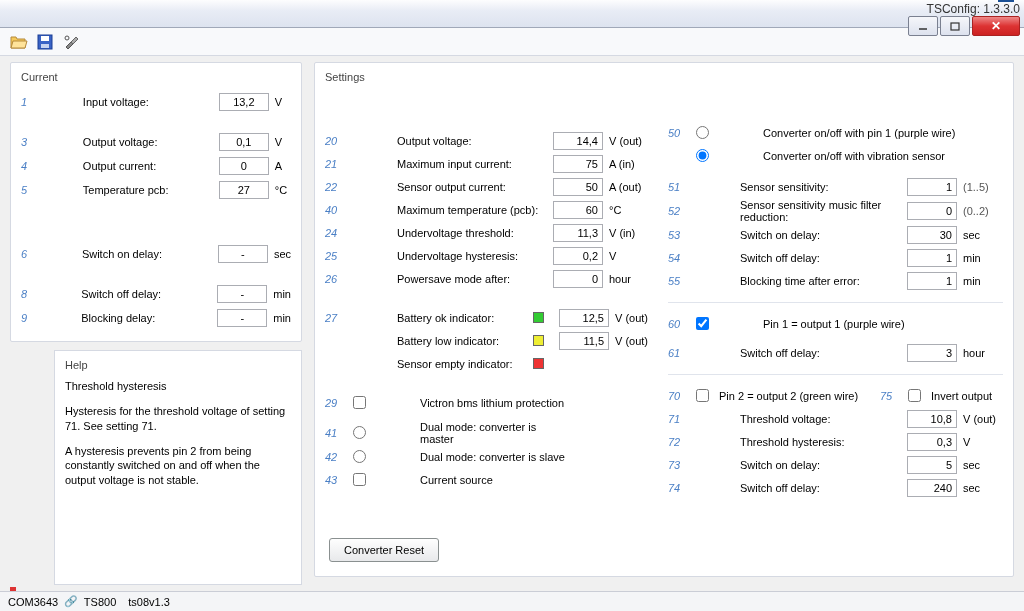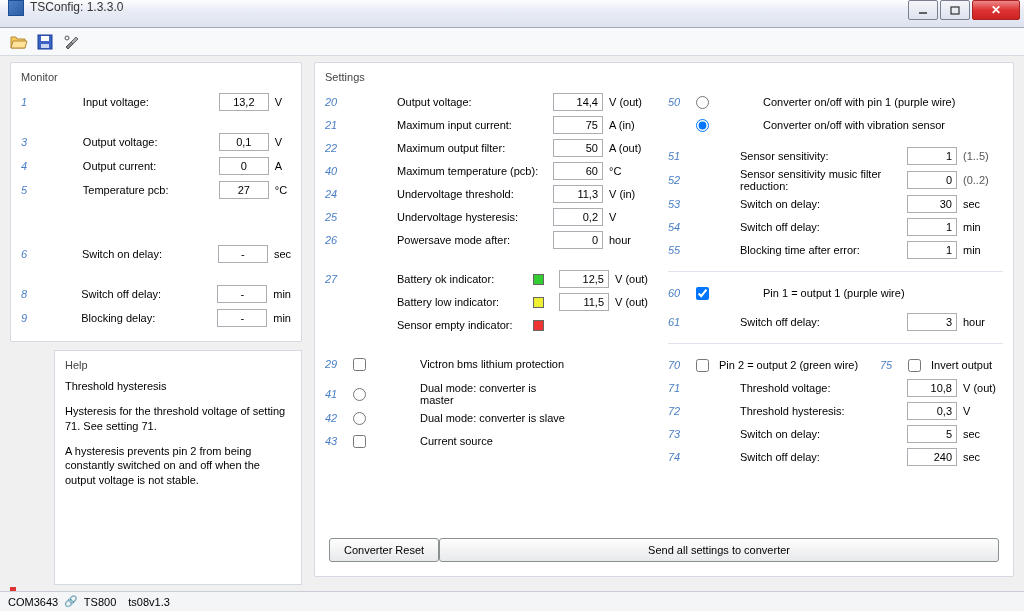--- a/index.html
+++ b/index.html
@@ -11,22 +11,23 @@
     width: 1024px;
     height: 611px;
     overflow: hidden;
   }
   
   .titlebar {
     height: 28px;
     background: linear-gradient(to bottom, #fdfdfe, #e8ecf5 40%, #dde3ef);
     border-bottom: 1px solid #a0a8b8;
     display: flex;
-    align-items: flex-start;
+    align-items: flex-end;
     padding: 0 4px 0 8px;
+    flex-direction: column;
   }
   .titlebar .app-icon {
     width: 16px; height: 16px;
     background: linear-gradient(135deg,#4a7fc5,#2a5fa5);
     border:1px solid #1a4f95;
     margin-right:6px;
   }
   .titlebar .title { flex: 1; color: #333; font-size: 12px; }
   .titlebar .win-btns { display:flex; gap:2px; }
   .win-btn {
@@ -111,20 +112,21 @@
     background:#fff;
     padding: 8px 10px;
     flex:1;
     margin-left:44px;
   }
   .help-box p { margin-bottom:10px; line-height:1.35; }
   
   .settings-split {
     display:flex;
     gap:8px;
+    align-items:center;
   }
   .settings-split > div { flex:1; }
   .settings-colA .row { margin-bottom:1px; }
   .settings-colB .row { margin-bottom:1px; }
   .settings-colA .label { width:150px; flex:none;}
   .settings-colA .unit { width:45px; }
   .settings-colB .label { flex:1;}
   .settings-colB .unit { width:40px; }
   .settings-colB .hint { color:#555; width:40px; }
   
@@ -213,21 +215,21 @@
         <circle cx="4" cy="4" r="2" fill="none" stroke="#555"></circle>
       </svg>
   </div>
 </div>
 
 <div class="main">
 
   <div class="col-left">
 
     <div class="fieldset monitor">
-      <div class="fieldset-header">Monitor</div>
+      <div class="fieldset-header">Current</div>
       <div class="row">
         <span class="idx">1</span>
         <span class="label">Input voltage:</span>
         <input class="input" value="13,2" style="">
         <span class="unit">V</span>
       </div>
       <div style="height:16px"></div>
       <div class="row">
         <span class="idx">3</span>
         <span class="label">Output voltage:</span>
@@ -290,21 +292,21 @@
               <span class="unit">V (out)</span>
             </div>
           <div class="row">
               <span class="idx">21</span>
               <span class="label">Maximum input current:</span>
               <input class="input" value="75" style="">
               <span class="unit">A (in)</span>
             </div>
           <div class="row">
               <span class="idx">22</span>
-              <span class="label">Maximum output filter:</span>
+              <span class="label">Sensor output current:</span>
               <input class="input" value="50" style="">
               <span class="unit">A (out)</span>
             </div>
           <div class="row">
               <span class="idx">40</span>
               <span class="label">Maximum temperature (pcb):</span>
               <input class="input" value="60" style="">
               <span class="unit">°C</span>
             </div>
           <div class="row">
@@ -464,21 +466,20 @@
               <span class="idx">74</span>
               <span class="label">Switch off delay:</span>
               <input class="input" value="240" style="">
               <span class="unit">sec</span>
             </div>
         </div>
       </div>
 
       <div class="btn-row">
         <button class="btn">Converter Reset</button>
-        <button class="btn wide">Send all settings to converter</button>
       </div>
     </div>
   </div>
 </div>
 
 <div class="red-dot"></div>
 
 <div class="statusbar">
   <span>COM3643</span>
   <span class="status-sep">🔗</span>

